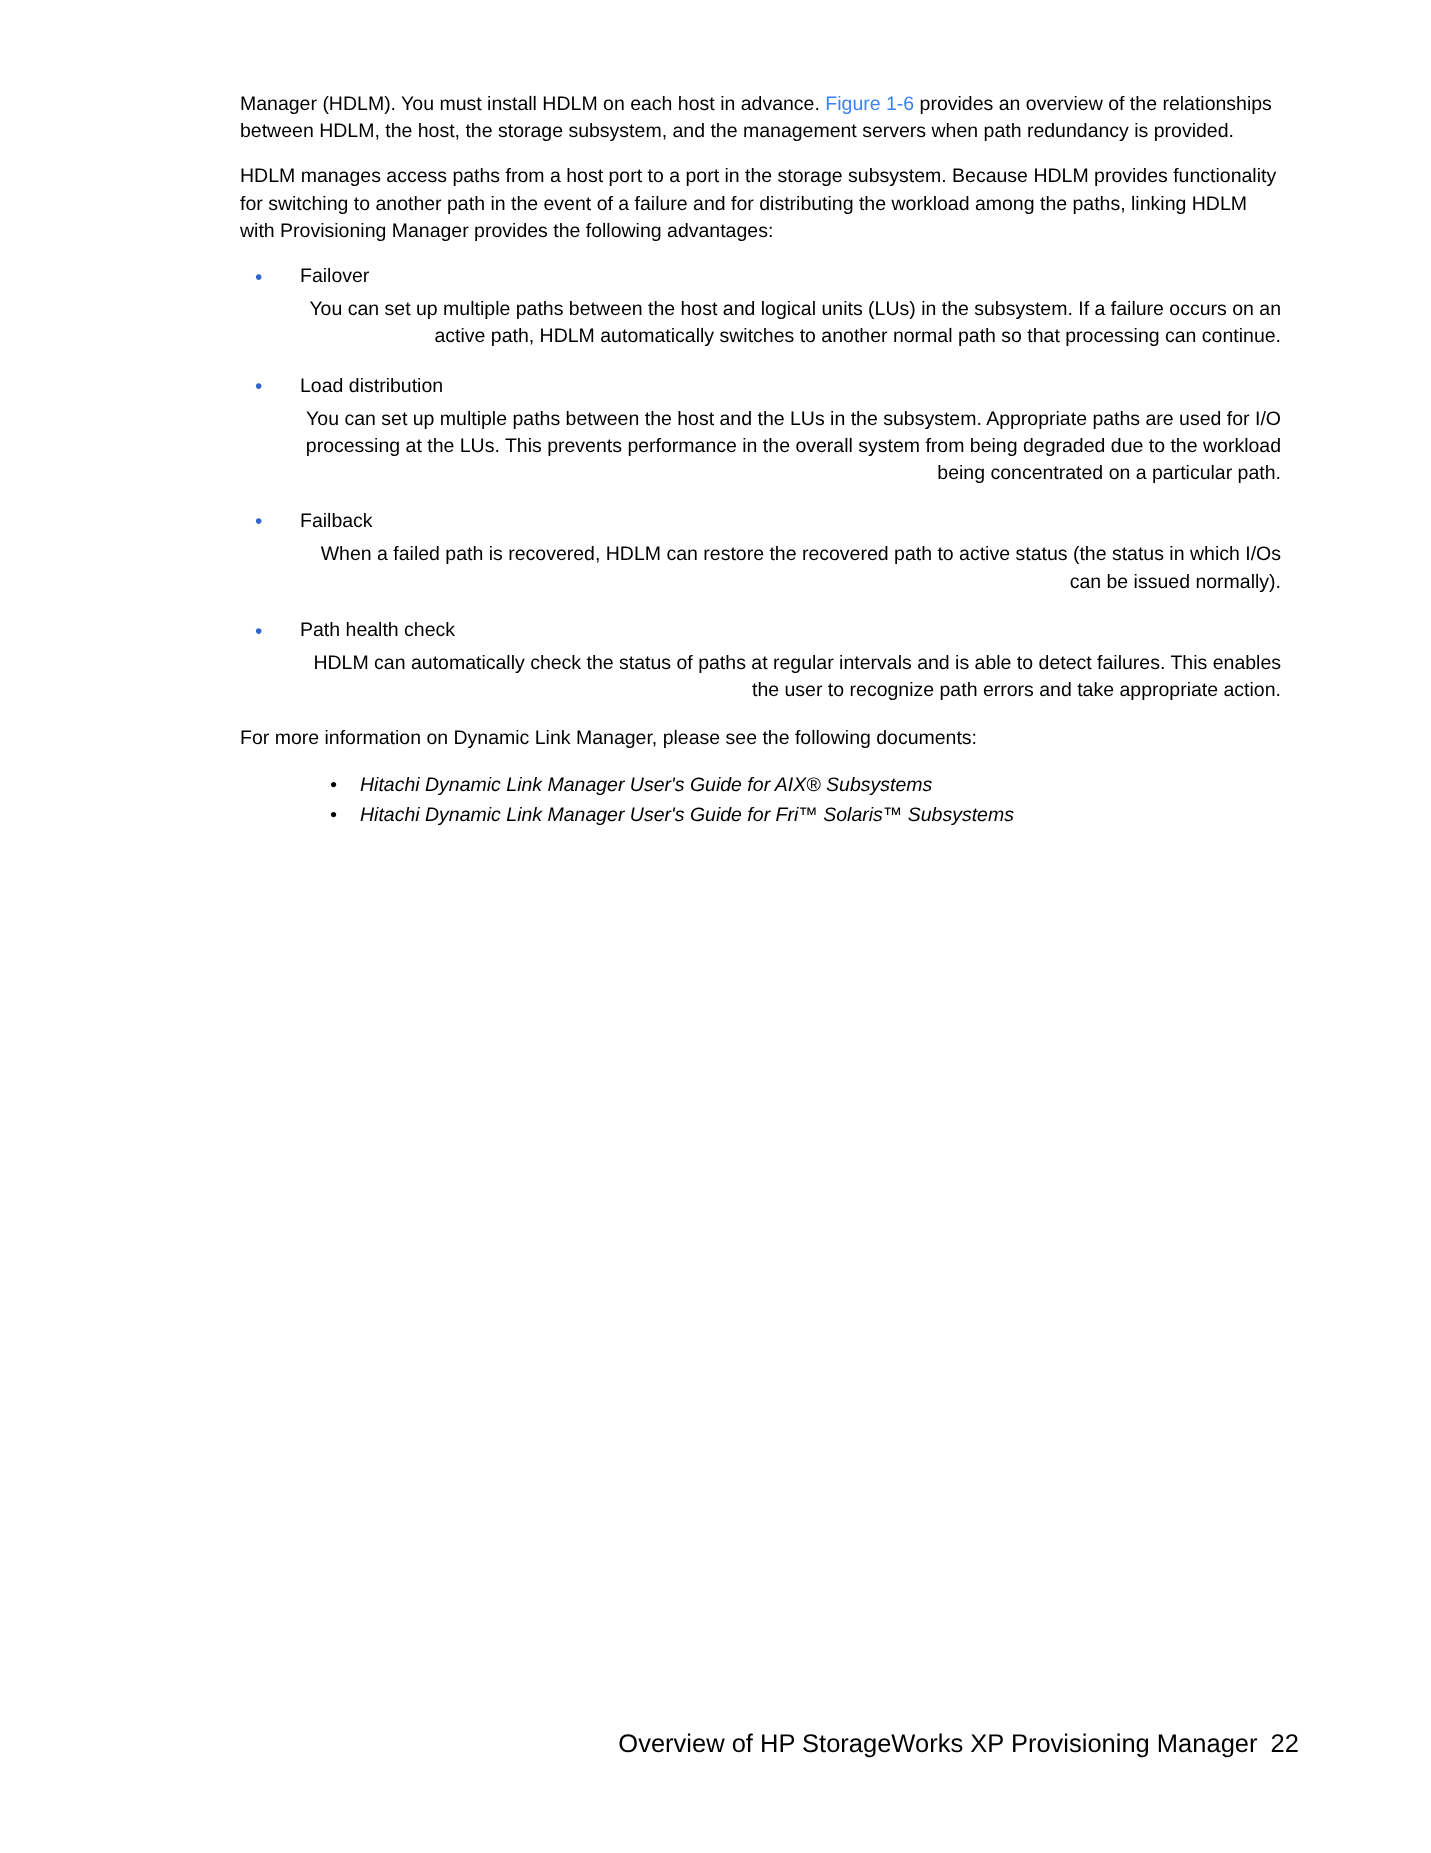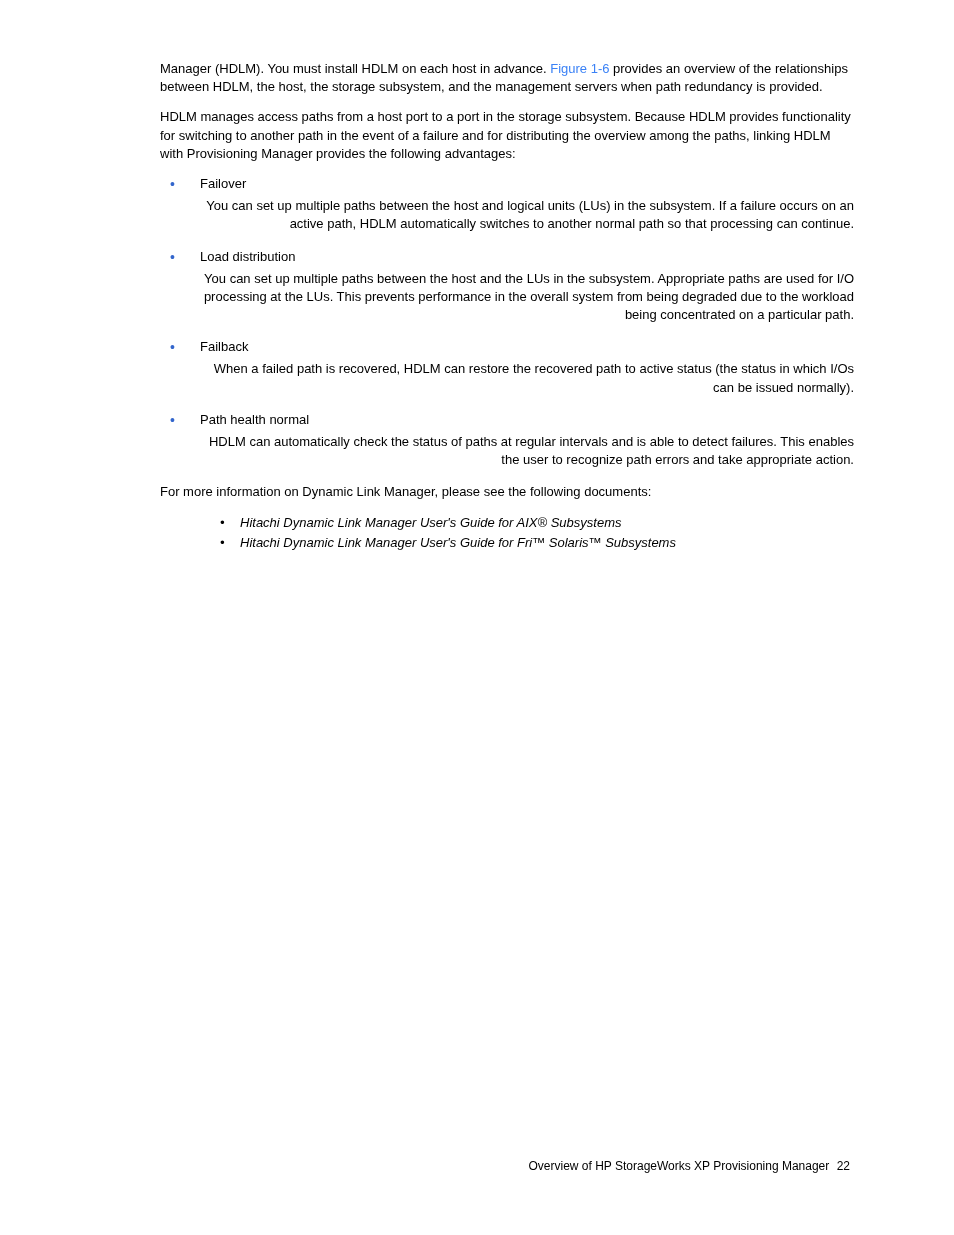--- a/index.html
+++ b/index.html
@@ -61,51 +61,51 @@
     ul.doc-list > li::before {
       content: "•";
       color: #000;
       position: absolute;
       left: 0;
       top: 0;
     }
     .footer {
       position: absolute;
       bottom: 60px;
-      right: 104px;
-      font-size: 12px;
+      right: 88px;
+      font-size: 17px;
     }
     .footer-pagenum {
       margin-left: 4px;
     }
   </style>
 </head>
 <body>
 
 <p>
   <span>Manager (HDLM). You must install HDLM on each host in advance. </span><a href="#" class="figure-link">Figure 1-6</a><span> provides an overview of the relationships between HDLM, the host, the storage subsystem, and the management servers when path redundancy is provided.</span>
 </p>
 
-<p>HDLM manages access paths from a host port to a port in the storage subsystem. Because HDLM provides functionality for switching to another path in the event of a failure and for distributing the overview among the paths, linking HDLM with Provisioning Manager provides the following advantages:</p>
+<p>HDLM manages access paths from a host port to a port in the storage subsystem. Because HDLM provides functionality for switching to another path in the event of a failure and for distributing the workload among the paths, linking HDLM with Provisioning Manager provides the following advantages:</p>
 
 <ul class="feature-list">
   <li>
     <span class="item-title">Failover</span>
     <span class="item-body">You can set up multiple paths between the host and logical units (LUs) in the subsystem. If a failure occurs on an active path, HDLM automatically switches to another normal path so that processing can continue.</span>
   </li>
   <li>
     <span class="item-title">Load distribution</span>
     <span class="item-body">You can set up multiple paths between the host and the LUs in the subsystem. Appropriate paths are used for I/O processing at the LUs. This prevents performance in the overall system from being degraded due to the workload being concentrated on a particular path.</span>
   </li>
   <li>
     <span class="item-title">Failback</span>
     <span class="item-body">When a failed path is recovered, HDLM can restore the recovered path to active status (the status in which I/Os can be issued normally).</span>
   </li>
   <li>
-    <span class="item-title">Path health normal</span>
+    <span class="item-title">Path health check</span>
     <span class="item-body">HDLM can automatically check the status of paths at regular intervals and is able to detect failures. This enables the user to recognize path errors and take appropriate action.</span>
   </li>
 </ul>
 
 <p>For more information on Dynamic Link Manager, please see the following documents:</p>
 
 <ul class="doc-list">
   <li>Hitachi Dynamic Link Manager User's Guide for AIX® Subsystems</li>
   <li>Hitachi Dynamic Link Manager User's Guide for Fri™ Solaris™ Subsystems</li>
 </ul>

